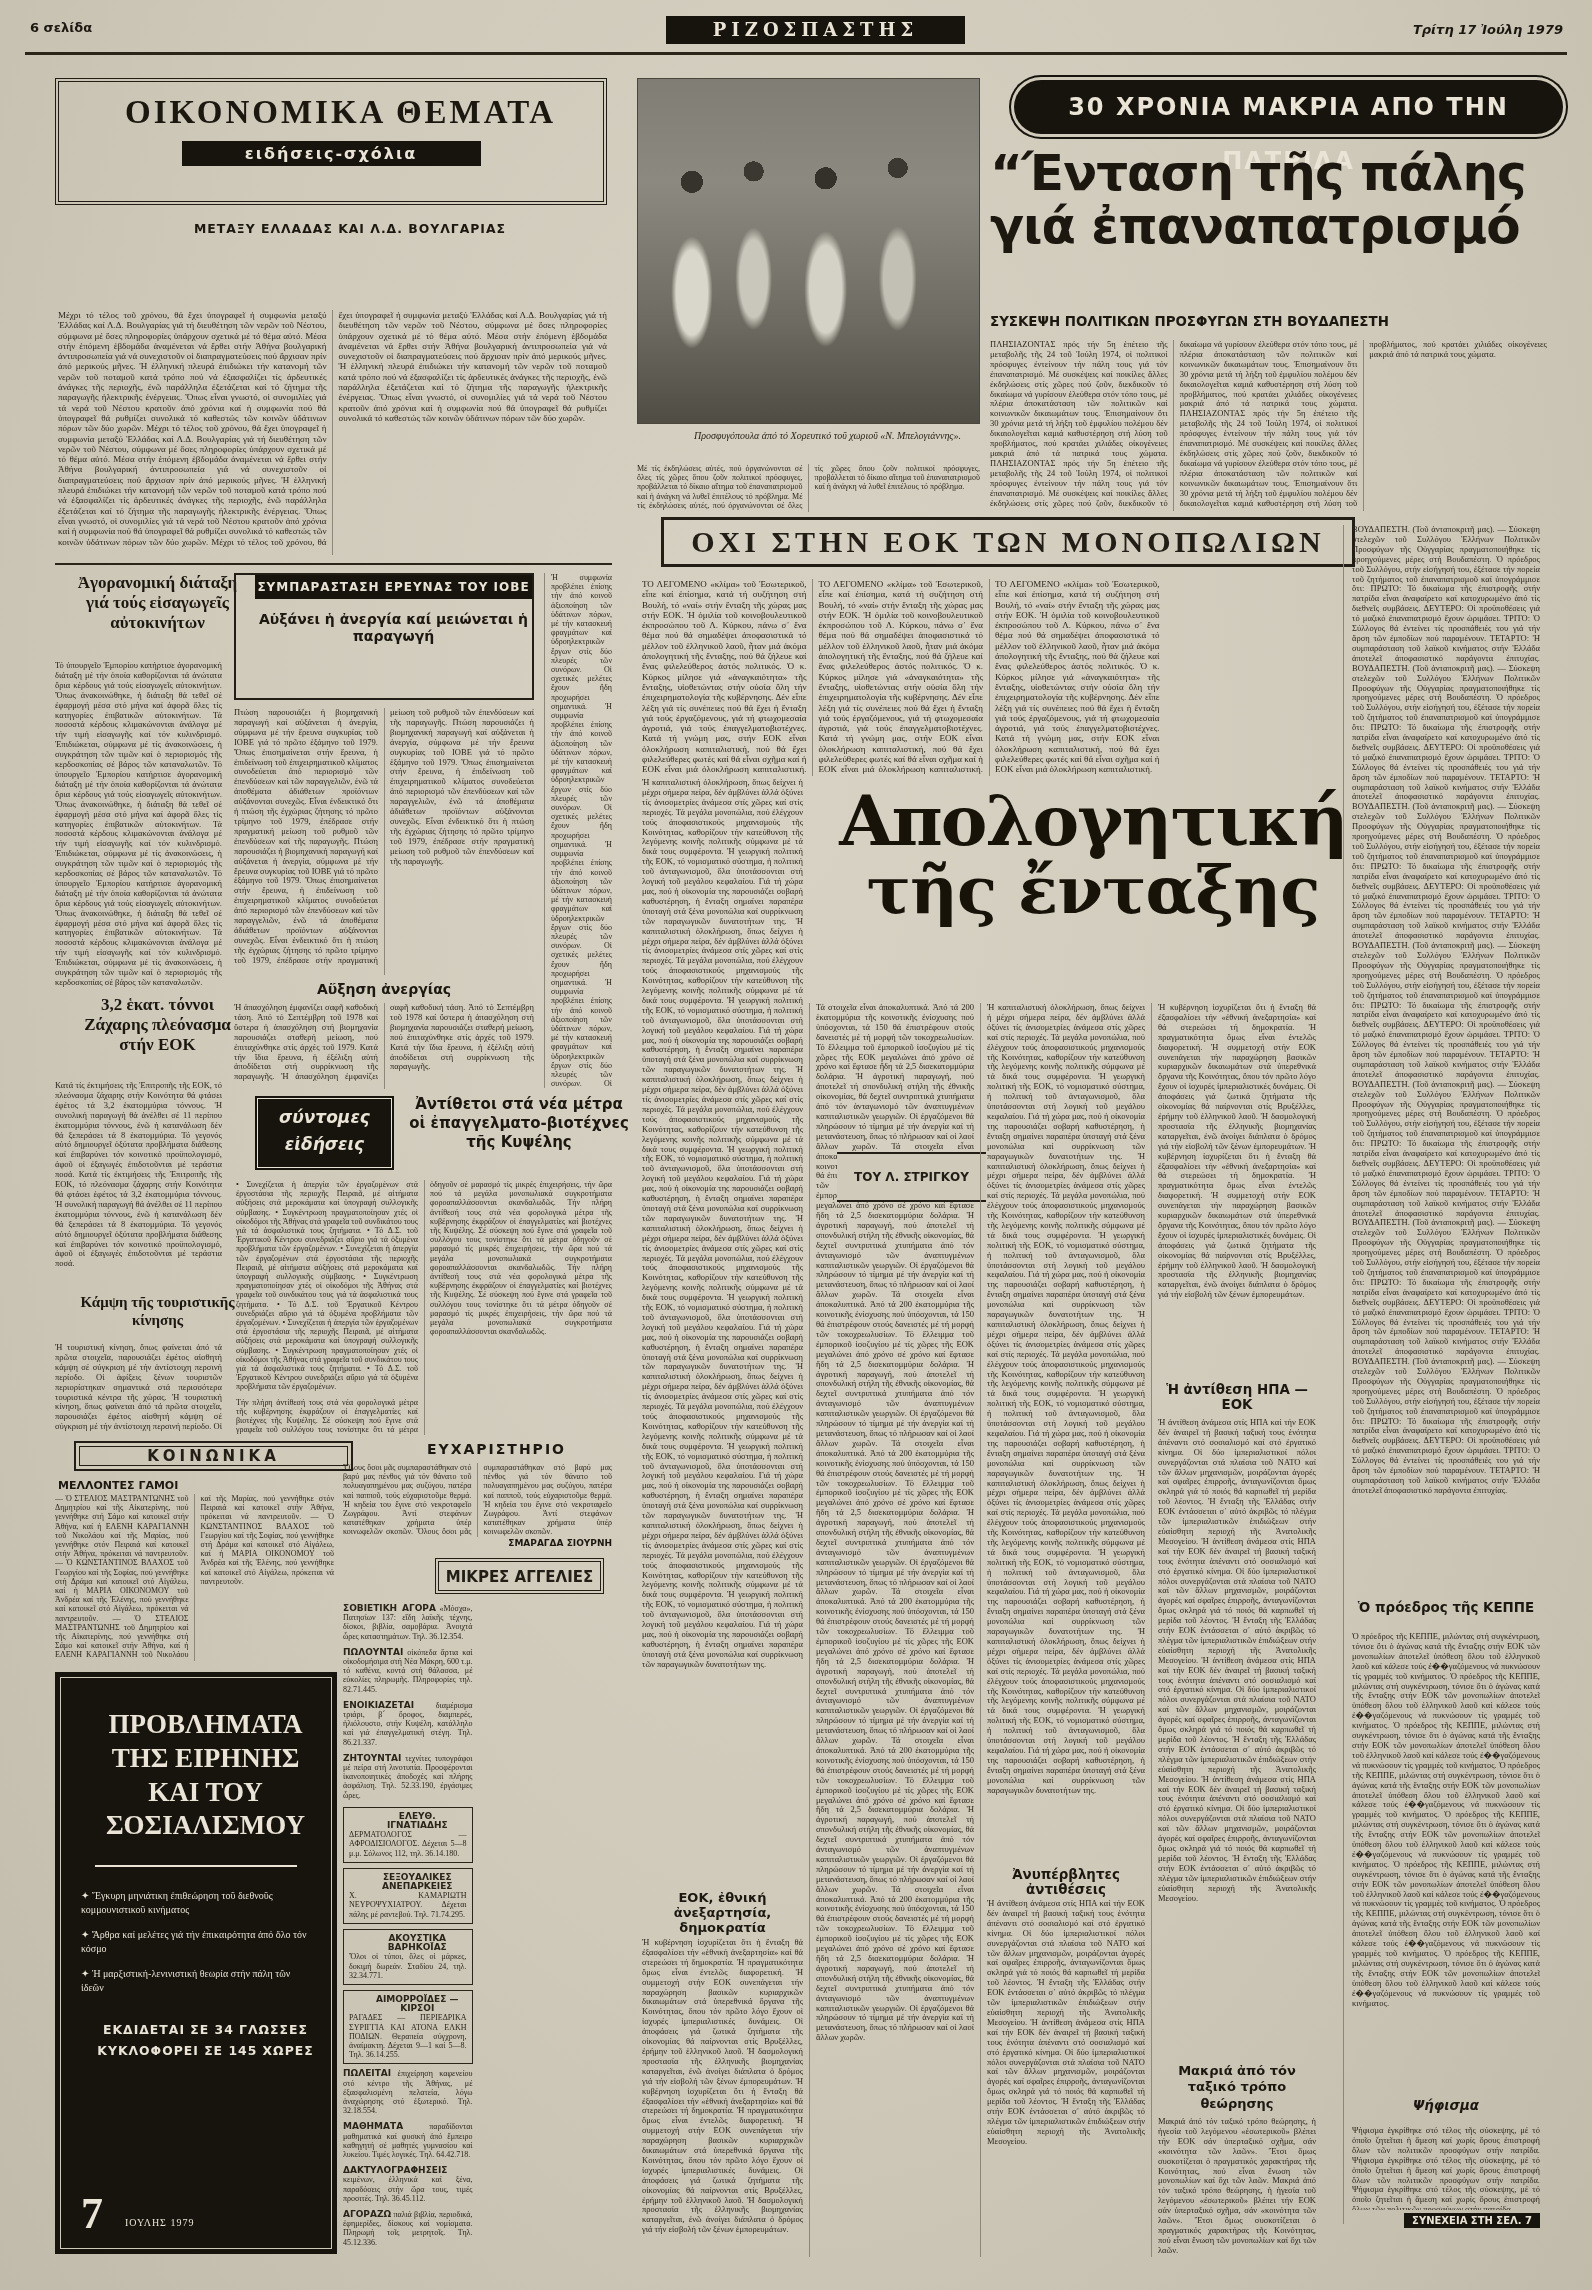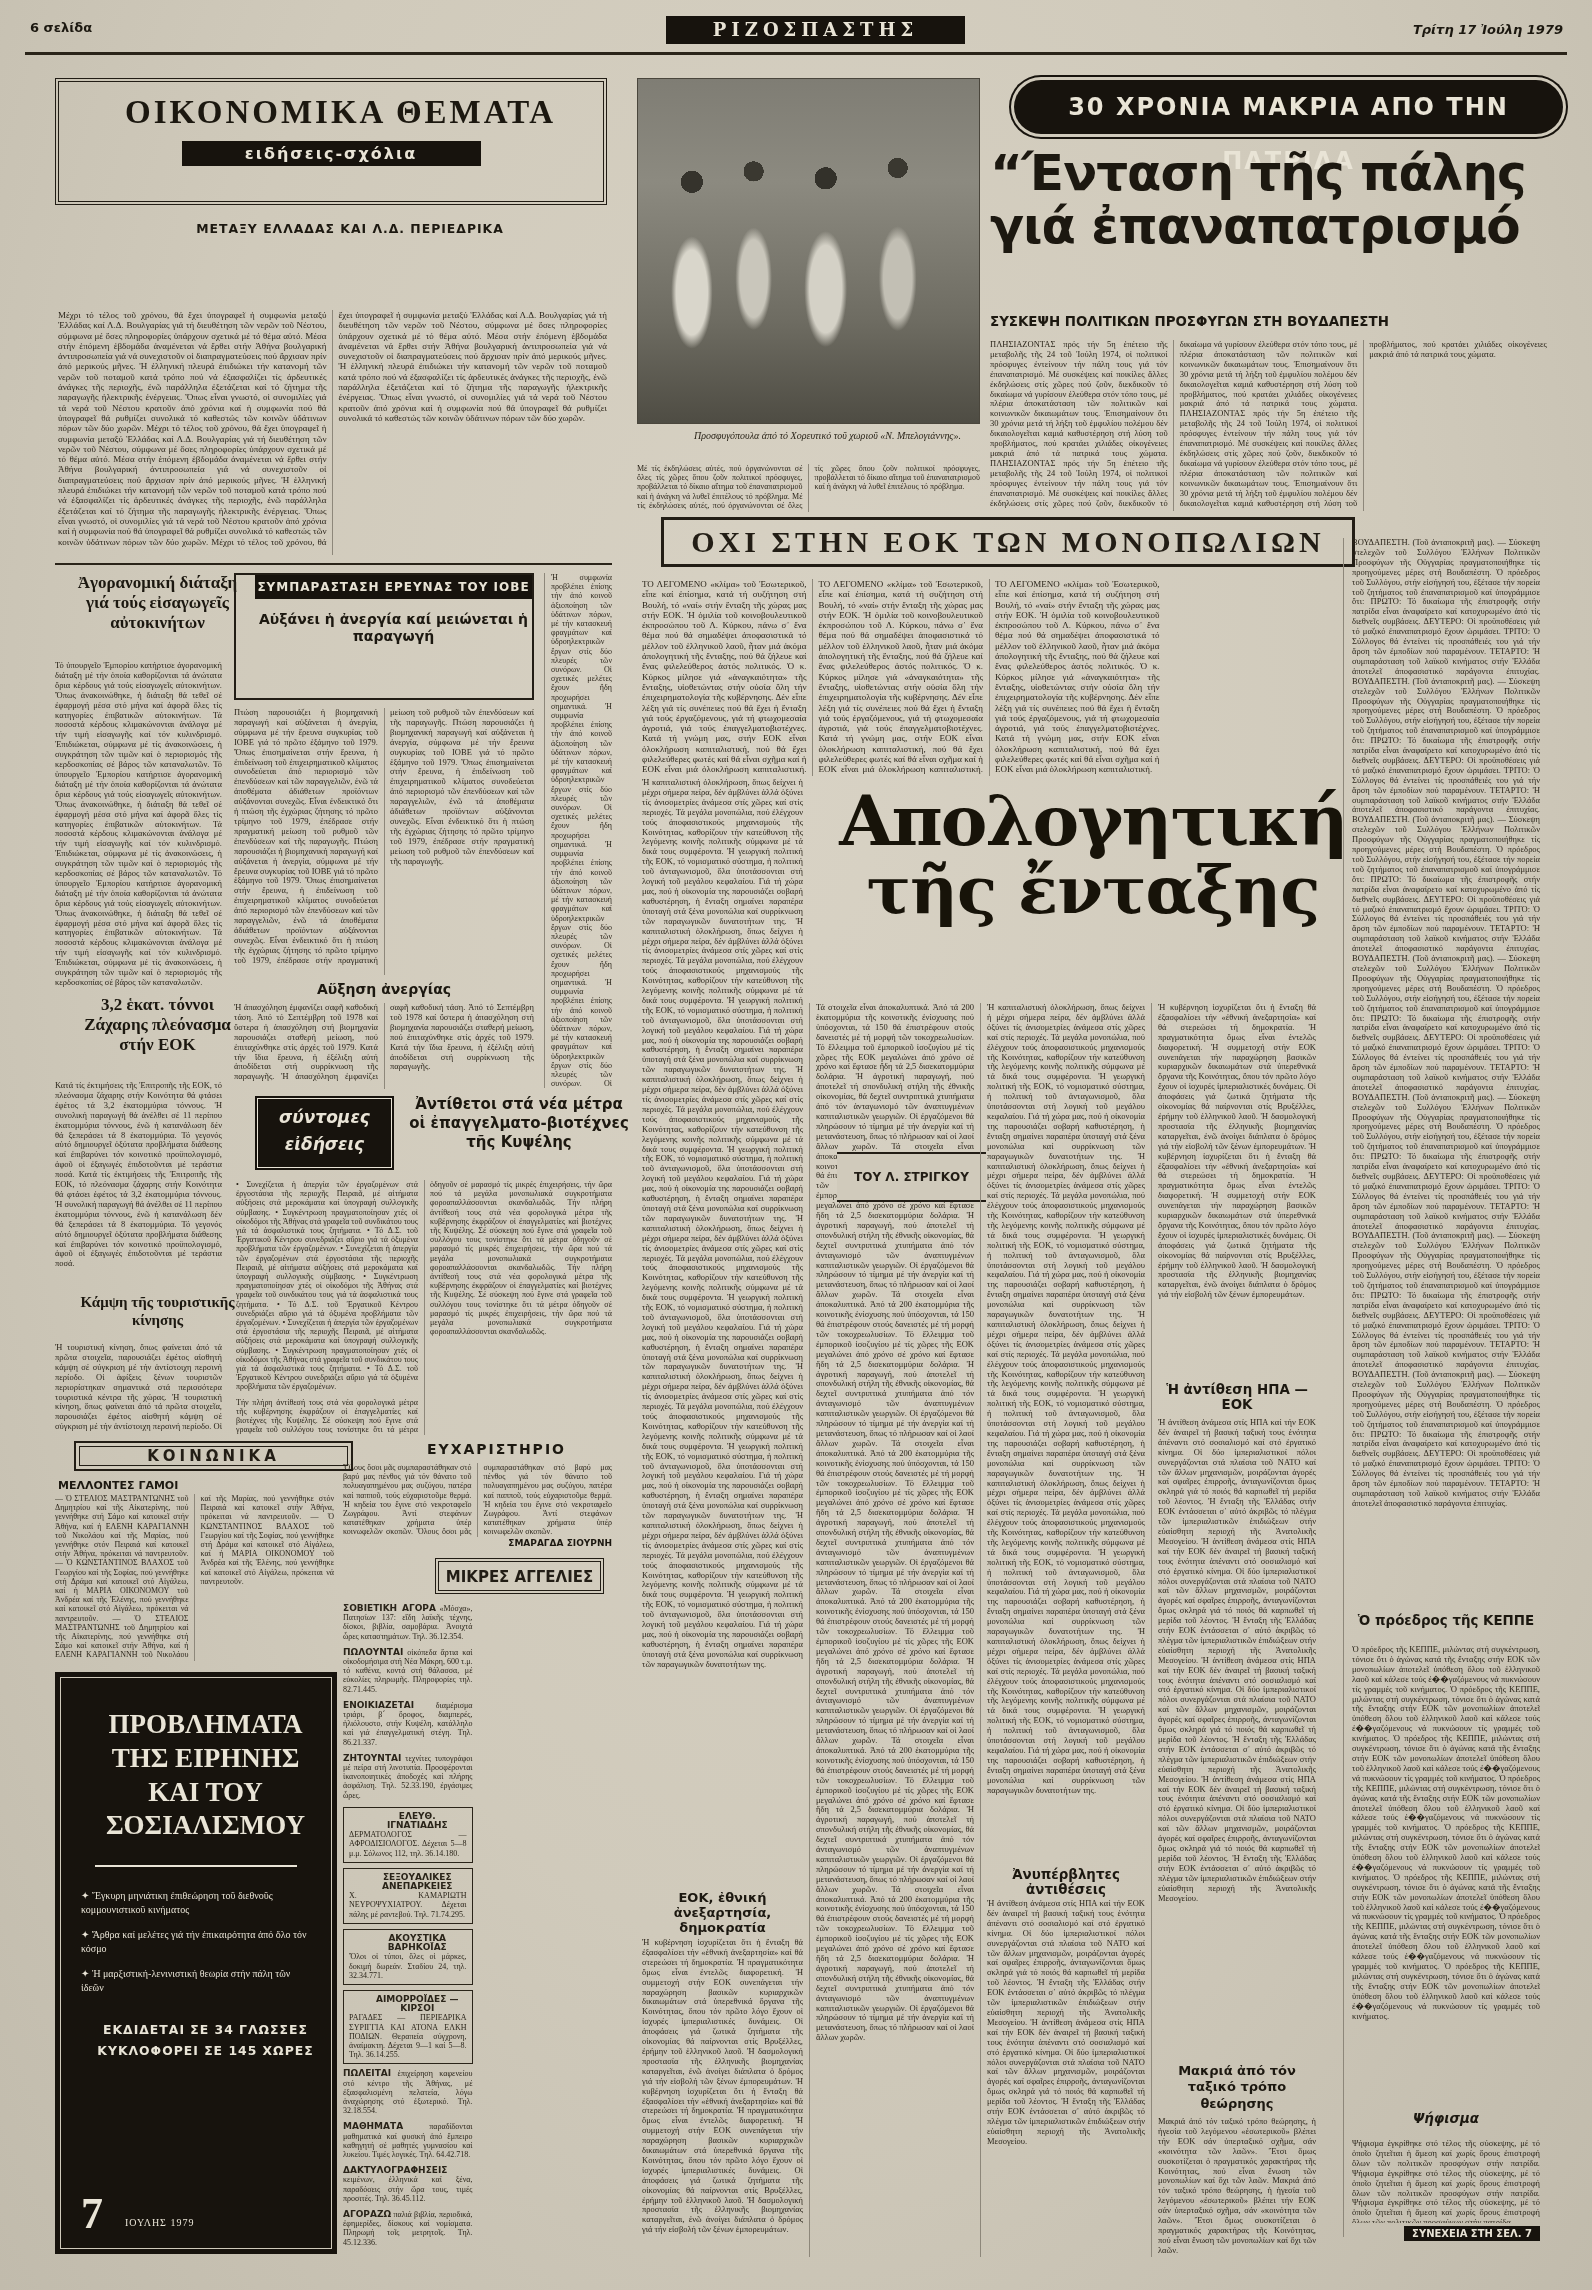--- a/index.html
+++ b/index.html
@@ -43,21 +43,21 @@
   <div class="abs sans-head" style="left:30px;top:20px;font-size:13px;">6 σελίδα</div>
   <div class="abs black-box center" style="left:647px;top:16px;width:299px;height:28px;line-height:28px;font-family:'DejaVu Serif',serif;font-weight:bold;font-size:18px;letter-spacing:5px;">ΡΙΖΟΣΠΑΣΤΗΣ</div>
   <div class="abs sans-head" style="left:1284px;top:22px;width:279px;text-align:right;font-size:13px;font-style:italic;">Τρίτη 17 Ἰούλη 1979</div>
   <div class="abs rule" style="left:25px;top:52px;width:1542px;height:3px;"></div>
 
   <div class="abs" style="left:55px;top:78px;width:552px;height:127px;border:4px double #221d15;padding-top:12px;">
     <div class="serif-head center" style="font-size:33px;letter-spacing:3px;">ΟΙΚΟΝΟΜΙΚΑ ΘΕΜΑΤΑ</div>
     <div class="black-box center" style="width:299px;height:25px;line-height:25px;margin:10px auto 0;font-size:16px;font-family:'DejaVu Sans',sans-serif;font-weight:bold;letter-spacing:2px;">ειδήσεις-σχόλια</div>
   </div>
 
-  <div class="abs sans-head center" style="left:55px;top:221px;width:552px;font-size:12.4px;letter-spacing:1px;">ΜΕΤΑΞΥ ΕΛΛΑΔΑΣ ΚΑΙ Λ.Δ. ΠΕΡΙΕΔΡΙΚΑ</div>
+  <div class="abs sans-head center" style="left:55px;top:221px;width:552px;font-size:12.4px;letter-spacing:1px;">ΜΕΤΑΞΥ ΕΛΛΑΔΑΣ ΚΑΙ Λ.Δ. ΒΟΥΛΓΑΡΙΑΣ</div>
   <div class="abs body-text-9 cols2" style="left:58px;top:310px;width:549px;height:245px;">Μέχρι τό τέλος τοῦ χρόνου, θά ἔχει ὑπογραφεῖ ἡ συμφωνία μεταξύ Ἑλλάδας καί Λ.Δ. Βουλγαρίας γιά τή διευθέτηση τῶν νερῶν τοῦ Νέστου, σύμφωνα μέ ὅσες πληροφορίες ὑπάρχουν σχετικά μέ τό θέμα αὐτό. Μέσα στήν ἑπόμενη ἑβδομάδα ἀναμένεται νά ἔρθει στήν Ἀθήνα βουλγαρική ἀντιπροσωπεία γιά νά συνεχιστοῦν οἱ διαπραγματεύσεις πού ἄρχισαν πρίν ἀπό μερικούς μῆνες. Ἡ ἑλληνική πλευρά ἐπιδιώκει τήν κατανομή τῶν νερῶν τοῦ ποταμοῦ κατά τρόπο πού νά ἐξασφαλίζει τίς ἀρδευτικές ἀνάγκες τῆς περιοχῆς, ἐνῶ παράλληλα ἐξετάζεται καί τό ζήτημα τῆς παραγωγῆς ἠλεκτρικῆς ἐνέργειας. Ὅπως εἶναι γνωστό, οἱ συνομιλίες γιά τά νερά τοῦ Νέστου κρατοῦν ἀπό χρόνια καί ἡ συμφωνία πού θά ὑπογραφεῖ θά ρυθμίζει συνολικά τό καθεστώς τῶν κοινῶν ὑδάτινων πόρων τῶν δύο χωρῶν. Μέχρι τό τέλος τοῦ χρόνου, θά ἔχει ὑπογραφεῖ ἡ συμφωνία μεταξύ Ἑλλάδας καί Λ.Δ. Βουλγαρίας γιά τή διευθέτηση τῶν νερῶν τοῦ Νέστου, σύμφωνα μέ ὅσες πληροφορίες ὑπάρχουν σχετικά μέ τό θέμα αὐτό. Μέσα στήν ἑπόμενη ἑβδομάδα ἀναμένεται νά ἔρθει στήν Ἀθήνα βουλγαρική ἀντιπροσωπεία γιά νά συνεχιστοῦν οἱ διαπραγματεύσεις πού ἄρχισαν πρίν ἀπό μερικούς μῆνες. Ἡ ἑλληνική πλευρά ἐπιδιώκει τήν κατανομή τῶν νερῶν τοῦ ποταμοῦ κατά τρόπο πού νά ἐξασφαλίζει τίς ἀρδευτικές ἀνάγκες τῆς περιοχῆς, ἐνῶ παράλληλα ἐξετάζεται καί τό ζήτημα τῆς παραγωγῆς ἠλεκτρικῆς ἐνέργειας. Ὅπως εἶναι γνωστό, οἱ συνομιλίες γιά τά νερά τοῦ Νέστου κρατοῦν ἀπό χρόνια καί ἡ συμφωνία πού θά ὑπογραφεῖ θά ρυθμίζει συνολικά τό καθεστώς τῶν κοινῶν ὑδάτινων πόρων τῶν δύο χωρῶν. Μέχρι τό τέλος τοῦ χρόνου, θά ἔχει ὑπογραφεῖ ἡ συμφωνία μεταξύ Ἑλλάδας καί Λ.Δ. Βουλγαρίας γιά τή διευθέτηση τῶν νερῶν τοῦ Νέστου, σύμφωνα μέ ὅσες πληροφορίες ὑπάρχουν σχετικά μέ τό θέμα αὐτό. Μέσα στήν ἑπόμενη ἑβδομάδα ἀναμένεται νά ἔρθει στήν Ἀθήνα βουλγαρική ἀντιπροσωπεία γιά νά συνεχιστοῦν οἱ διαπραγματεύσεις πού ἄρχισαν πρίν ἀπό μερικούς μῆνες. Ἡ ἑλληνική πλευρά ἐπιδιώκει τήν κατανομή τῶν νερῶν τοῦ ποταμοῦ κατά τρόπο πού νά ἐξασφαλίζει τίς ἀρδευτικές ἀνάγκες τῆς περιοχῆς, ἐνῶ παράλληλα ἐξετάζεται καί τό ζήτημα τῆς παραγωγῆς ἠλεκτρικῆς ἐνέργειας. Ὅπως εἶναι γνωστό, οἱ συνομιλίες γιά τά νερά τοῦ Νέστου κρατοῦν ἀπό χρόνια καί ἡ συμφωνία πού θά ὑπογραφεῖ θά ρυθμίζει συνολικά τό καθεστώς τῶν κοινῶν ὑδάτινων πόρων τῶν δύο χωρῶν.</div>
   <div class="abs rule" style="left:55px;top:563px;width:557px;height:2px;"></div>
 
   <div class="abs serif-head center" style="left:55px;top:573px;width:167px;font-size:17px;line-height:1.18;">Ἀγορανομική διάταξη γιά τούς εἰσαγωγεῖς αὐτοκινήτων</div>
   <div class="abs body-text" style="left:55px;top:661px;width:167px;height:326px;">Τό ὑπουργεῖο Ἐμπορίου κατήρτισε ἀγορανομική διάταξη μέ τήν ὁποία καθορίζονται τά ἀνώτατα ὅρια κέρδους γιά τούς εἰσαγωγεῖς αὐτοκινήτων. Ὅπως ἀνακοινώθηκε, ἡ διάταξη θά τεθεῖ σέ ἐφαρμογή μέσα στό μήνα καί ἀφορᾶ ὅλες τίς κατηγορίες ἐπιβατικῶν αὐτοκινήτων. Τά ποσοστά κέρδους κλιμακώνονται ἀνάλογα μέ τήν τιμή εἰσαγωγῆς καί τόν κυλινδρισμό. Ἐπιδιώκεται, σύμφωνα μέ τίς ἀνακοινώσεις, ἡ συγκράτηση τῶν τιμῶν καί ὁ περιορισμός τῆς κερδοσκοπίας σέ βάρος τῶν καταναλωτῶν. Τό ὑπουργεῖο Ἐμπορίου κατήρτισε ἀγορανομική διάταξη μέ τήν ὁποία καθορίζονται τά ἀνώτατα ὅρια κέρδους γιά τούς εἰσαγωγεῖς αὐτοκινήτων. Ὅπως ἀνακοινώθηκε, ἡ διάταξη θά τεθεῖ σέ ἐφαρμογή μέσα στό μήνα καί ἀφορᾶ ὅλες τίς κατηγορίες ἐπιβατικῶν αὐτοκινήτων. Τά ποσοστά κέρδους κλιμακώνονται ἀνάλογα μέ τήν τιμή εἰσαγωγῆς καί τόν κυλινδρισμό. Ἐπιδιώκεται, σύμφωνα μέ τίς ἀνακοινώσεις, ἡ συγκράτηση τῶν τιμῶν καί ὁ περιορισμός τῆς κερδοσκοπίας σέ βάρος τῶν καταναλωτῶν. Τό ὑπουργεῖο Ἐμπορίου κατήρτισε ἀγορανομική διάταξη μέ τήν ὁποία καθορίζονται τά ἀνώτατα ὅρια κέρδους γιά τούς εἰσαγωγεῖς αὐτοκινήτων. Ὅπως ἀνακοινώθηκε, ἡ διάταξη θά τεθεῖ σέ ἐφαρμογή μέσα στό μήνα καί ἀφορᾶ ὅλες τίς κατηγορίες ἐπιβατικῶν αὐτοκινήτων. Τά ποσοστά κέρδους κλιμακώνονται ἀνάλογα μέ τήν τιμή εἰσαγωγῆς καί τόν κυλινδρισμό. Ἐπιδιώκεται, σύμφωνα μέ τίς ἀνακοινώσεις, ἡ συγκράτηση τῶν τιμῶν καί ὁ περιορισμός τῆς κερδοσκοπίας σέ βάρος τῶν καταναλωτῶν.</div>
 
   <div class="abs serif-head center" style="left:55px;top:995px;width:167px;font-size:17px;line-height:1.18;">3,2 ἑκατ. τόννοι Ζάχαρης πλεόνασμα στήν ΕΟΚ</div>
   <div class="abs body-text" style="left:55px;top:1081px;width:167px;height:205px;">Κατά τίς ἐκτιμήσεις τῆς Ἐπιτροπῆς τῆς ΕΟΚ, τό πλεόνασμα ζάχαρης στήν Κοινότητα θά φτάσει ἐφέτος τά 3,2 ἑκατομμύρια τόννους. Ἡ συνολική παραγωγή θά ἀνέλθει σέ 11 περίπου ἑκατομμύρια τόννους, ἐνῶ ἡ κατανάλωση δέν θά ξεπεράσει τά 8 ἑκατομμύρια. Τό γεγονός αὐτό δημιουργεῖ ὀξύτατα προβλήματα διάθεσης καί ἐπιβαρύνει τόν κοινοτικό προϋπολογισμό, ἀφοῦ οἱ ἐξαγωγές ἐπιδοτοῦνται μέ τεράστια ποσά. Κατά τίς ἐκτιμήσεις τῆς Ἐπιτροπῆς τῆς ΕΟΚ, τό πλεόνασμα ζάχαρης στήν Κοινότητα θά φτάσει ἐφέτος τά 3,2 ἑκατομμύρια τόννους. Ἡ συνολική παραγωγή θά ἀνέλθει σέ 11 περίπου ἑκατομμύρια τόννους, ἐνῶ ἡ κατανάλωση δέν θά ξεπεράσει τά 8 ἑκατομμύρια. Τό γεγονός αὐτό δημιουργεῖ ὀξύτατα προβλήματα διάθεσης καί ἐπιβαρύνει τόν κοινοτικό προϋπολογισμό, ἀφοῦ οἱ ἐξαγωγές ἐπιδοτοῦνται μέ τεράστια ποσά.</div>
 
   <div class="abs serif-head center" style="left:55px;top:1294px;width:167px;font-size:15px;line-height:1.18;">Κάμψη τῆς τουριστικῆς κίνησης</div>
@@ -169,21 +169,21 @@
   </div>
 
   <div class="abs" style="left:1151px;top:1003px;width:165px;height:1254px;border-left:1px solid #8d877a;padding-left:6px;">
     <div class="body-text" style="height:370px;">Ἡ κυβέρνηση ἰσχυρίζεται ὅτι ἡ ἔνταξη θά ἐξασφαλίσει τήν «ἐθνική ἀνεξαρτησία» καί θά στερεώσει τή δημοκρατία. Ἡ πραγματικότητα ὅμως εἶναι ἐντελῶς διαφορετική. Ἡ συμμετοχή στήν ΕΟΚ συνεπάγεται τήν παραχώρηση βασικῶν κυριαρχικῶν δικαιωμάτων στά ὑπερεθνικά ὄργανα τῆς Κοινότητας, ὅπου τόν πρῶτο λόγο ἔχουν οἱ ἰσχυρές ἰμπεριαλιστικές δυνάμεις. Οἱ ἀποφάσεις γιά ζωτικά ζητήματα τῆς οἰκονομίας θά παίρνονται στίς Βρυξέλλες, ἐρήμην τοῦ ἑλληνικοῦ λαοῦ. Ἡ δασμολογική προστασία τῆς ἑλληνικῆς βιομηχανίας καταργεῖται, ἐνῶ ἀνοίγει διάπλατα ὁ δρόμος γιά τήν εἰσβολή τῶν ξένων ἐμπορευμάτων. Ἡ κυβέρνηση ἰσχυρίζεται ὅτι ἡ ἔνταξη θά ἐξασφαλίσει τήν «ἐθνική ἀνεξαρτησία» καί θά στερεώσει τή δημοκρατία. Ἡ πραγματικότητα ὅμως εἶναι ἐντελῶς διαφορετική. Ἡ συμμετοχή στήν ΕΟΚ συνεπάγεται τήν παραχώρηση βασικῶν κυριαρχικῶν δικαιωμάτων στά ὑπερεθνικά ὄργανα τῆς Κοινότητας, ὅπου τόν πρῶτο λόγο ἔχουν οἱ ἰσχυρές ἰμπεριαλιστικές δυνάμεις. Οἱ ἀποφάσεις γιά ζωτικά ζητήματα τῆς οἰκονομίας θά παίρνονται στίς Βρυξέλλες, ἐρήμην τοῦ ἑλληνικοῦ λαοῦ. Ἡ δασμολογική προστασία τῆς ἑλληνικῆς βιομηχανίας καταργεῖται, ἐνῶ ἀνοίγει διάπλατα ὁ δρόμος γιά τήν εἰσβολή τῶν ξένων ἐμπορευμάτων.</div>
     <div class="subhead" style="height:36px;font-size:13.4px;padding-top:9px;">Ἡ ἀντίθεση ΗΠΑ — ΕΟΚ</div>
     <div class="body-text" style="height:637px;">Ἡ ἀντίθεση ἀνάμεσα στίς ΗΠΑ καί τήν ΕΟΚ δέν ἀναιρεῖ τή βασική ταξική τους ἑνότητα ἀπέναντι στό σοσιαλισμό καί στό ἐργατικό κίνημα. Οἱ δύο ἰμπεριαλιστικοί πόλοι συνεργάζονται στά πλαίσια τοῦ ΝΑΤΟ καί τῶν ἄλλων μηχανισμῶν, μοιράζονται ἀγορές καί σφαῖρες ἐπιρροῆς, ἀνταγωνίζονται ὅμως σκληρά γιά τό ποιός θά καρπωθεῖ τή μερίδα τοῦ λέοντος. Ἡ ἔνταξη τῆς Ἑλλάδας στήν ΕΟΚ ἐντάσσεται σ᾽ αὐτό ἀκριβῶς τό πλέγμα τῶν ἰμπεριαλιστικῶν ἐπιδιώξεων στήν εὐαίσθητη περιοχή τῆς Ἀνατολικῆς Μεσογείου. Ἡ ἀντίθεση ἀνάμεσα στίς ΗΠΑ καί τήν ΕΟΚ δέν ἀναιρεῖ τή βασική ταξική τους ἑνότητα ἀπέναντι στό σοσιαλισμό καί στό ἐργατικό κίνημα. Οἱ δύο ἰμπεριαλιστικοί πόλοι συνεργάζονται στά πλαίσια τοῦ ΝΑΤΟ καί τῶν ἄλλων μηχανισμῶν, μοιράζονται ἀγορές καί σφαῖρες ἐπιρροῆς, ἀνταγωνίζονται ὅμως σκληρά γιά τό ποιός θά καρπωθεῖ τή μερίδα τοῦ λέοντος. Ἡ ἔνταξη τῆς Ἑλλάδας στήν ΕΟΚ ἐντάσσεται σ᾽ αὐτό ἀκριβῶς τό πλέγμα τῶν ἰμπεριαλιστικῶν ἐπιδιώξεων στήν εὐαίσθητη περιοχή τῆς Ἀνατολικῆς Μεσογείου. Ἡ ἀντίθεση ἀνάμεσα στίς ΗΠΑ καί τήν ΕΟΚ δέν ἀναιρεῖ τή βασική ταξική τους ἑνότητα ἀπέναντι στό σοσιαλισμό καί στό ἐργατικό κίνημα. Οἱ δύο ἰμπεριαλιστικοί πόλοι συνεργάζονται στά πλαίσια τοῦ ΝΑΤΟ καί τῶν ἄλλων μηχανισμῶν, μοιράζονται ἀγορές καί σφαῖρες ἐπιρροῆς, ἀνταγωνίζονται ὅμως σκληρά γιά τό ποιός θά καρπωθεῖ τή μερίδα τοῦ λέοντος. Ἡ ἔνταξη τῆς Ἑλλάδας στήν ΕΟΚ ἐντάσσεται σ᾽ αὐτό ἀκριβῶς τό πλέγμα τῶν ἰμπεριαλιστικῶν ἐπιδιώξεων στήν εὐαίσθητη περιοχή τῆς Ἀνατολικῆς Μεσογείου. Ἡ ἀντίθεση ἀνάμεσα στίς ΗΠΑ καί τήν ΕΟΚ δέν ἀναιρεῖ τή βασική ταξική τους ἑνότητα ἀπέναντι στό σοσιαλισμό καί στό ἐργατικό κίνημα. Οἱ δύο ἰμπεριαλιστικοί πόλοι συνεργάζονται στά πλαίσια τοῦ ΝΑΤΟ καί τῶν ἄλλων μηχανισμῶν, μοιράζονται ἀγορές καί σφαῖρες ἐπιρροῆς, ἀνταγωνίζονται ὅμως σκληρά γιά τό ποιός θά καρπωθεῖ τή μερίδα τοῦ λέοντος. Ἡ ἔνταξη τῆς Ἑλλάδας στήν ΕΟΚ ἐντάσσεται σ᾽ αὐτό ἀκριβῶς τό πλέγμα τῶν ἰμπεριαλιστικῶν ἐπιδιώξεων στήν εὐαίσθητη περιοχή τῆς Ἀνατολικῆς Μεσογείου.</div>
     <div class="subhead" style="height:54px;font-size:13px;line-height:1.25;padding-top:8px;">Μακριά ἀπό τόν ταξικό τρόπο θεώρησης</div>
     <div class="body-text" style="height:157px;">Μακριά ἀπό τόν ταξικό τρόπο θεώρησης, ἡ ἡγεσία τοῦ λεγόμενου «ἐσωτερικοῦ» βλέπει τήν ΕΟΚ σάν ὑπερταξικό σχῆμα, σάν «κοινότητα τῶν λαῶν». Ἔτσι ὅμως συσκοτίζεται ὁ πραγματικός χαρακτήρας τῆς Κοινότητας, πού εἶναι ἕνωση τῶν μονοπωλίων καί ὄχι τῶν λαῶν. Μακριά ἀπό τόν ταξικό τρόπο θεώρησης, ἡ ἡγεσία τοῦ λεγόμενου «ἐσωτερικοῦ» βλέπει τήν ΕΟΚ σάν ὑπερταξικό σχῆμα, σάν «κοινότητα τῶν λαῶν». Ἔτσι ὅμως συσκοτίζεται ὁ πραγματικός χαρακτήρας τῆς Κοινότητας, πού εἶναι ἕνωση τῶν μονοπωλίων καί ὄχι τῶν λαῶν.</div>
   </div>
 
-  <div class="abs" style="left:1343px;top:538px;width:197px;height:1699px;border-left:1px solid #8d877a;padding-left:8px;">
+  <div class="abs" style="left:1343px;top:525px;width:197px;height:1699px;border-left:1px solid #8d877a;padding-left:8px;">
     <div class="body-text" style="height:1067px;">ΒΟΥΔΑΠΕΣΤΗ. (Τοῦ ἀνταποκριτῆ μας). — Σύσκεψη στελεχῶν τοῦ Συλλόγου Ἑλλήνων Πολιτικῶν Προσφύγων τῆς Οὑγγαρίας πραγματοποιήθηκε τίς προηγούμενες μέρες στή Βουδαπέστη. Ὁ πρόεδρος τοῦ Συλλόγου, στήν εἰσήγησή του, ἐξέτασε τήν πορεία τοῦ ζητήματος τοῦ ἐπαναπατρισμοῦ καί ὑπογράμμισε ὅτι: ΠΡΩΤΟ: Τό δικαίωμα τῆς ἐπιστροφῆς στήν πατρίδα εἶναι ἀναφαίρετο καί κατοχυρωμένο ἀπό τίς διεθνεῖς συμβάσεις. ΔΕΥΤΕΡΟ: Οἱ προϋποθέσεις γιά τό μαζικό ἐπαναπατρισμό ἔχουν ὡριμάσει. ΤΡΙΤΟ: Ὁ Σύλλογος θά ἐντείνει τίς προσπάθειές του γιά τήν ἄρση τῶν ἐμποδίων πού παραμένουν. ΤΕΤΑΡΤΟ: Ἡ συμπαράσταση τοῦ λαϊκοῦ κινήματος στήν Ἑλλάδα ἀποτελεῖ ἀποφασιστικό παράγοντα ἐπιτυχίας. ΒΟΥΔΑΠΕΣΤΗ. (Τοῦ ἀνταποκριτῆ μας). — Σύσκεψη στελεχῶν τοῦ Συλλόγου Ἑλλήνων Πολιτικῶν Προσφύγων τῆς Οὑγγαρίας πραγματοποιήθηκε τίς προηγούμενες μέρες στή Βουδαπέστη. Ὁ πρόεδρος τοῦ Συλλόγου, στήν εἰσήγησή του, ἐξέτασε τήν πορεία τοῦ ζητήματος τοῦ ἐπαναπατρισμοῦ καί ὑπογράμμισε ὅτι: ΠΡΩΤΟ: Τό δικαίωμα τῆς ἐπιστροφῆς στήν πατρίδα εἶναι ἀναφαίρετο καί κατοχυρωμένο ἀπό τίς διεθνεῖς συμβάσεις. ΔΕΥΤΕΡΟ: Οἱ προϋποθέσεις γιά τό μαζικό ἐπαναπατρισμό ἔχουν ὡριμάσει. ΤΡΙΤΟ: Ὁ Σύλλογος θά ἐντείνει τίς προσπάθειές του γιά τήν ἄρση τῶν ἐμποδίων πού παραμένουν. ΤΕΤΑΡΤΟ: Ἡ συμπαράσταση τοῦ λαϊκοῦ κινήματος στήν Ἑλλάδα ἀποτελεῖ ἀποφασιστικό παράγοντα ἐπιτυχίας. ΒΟΥΔΑΠΕΣΤΗ. (Τοῦ ἀνταποκριτῆ μας). — Σύσκεψη στελεχῶν τοῦ Συλλόγου Ἑλλήνων Πολιτικῶν Προσφύγων τῆς Οὑγγαρίας πραγματοποιήθηκε τίς προηγούμενες μέρες στή Βουδαπέστη. Ὁ πρόεδρος τοῦ Συλλόγου, στήν εἰσήγησή του, ἐξέτασε τήν πορεία τοῦ ζητήματος τοῦ ἐπαναπατρισμοῦ καί ὑπογράμμισε ὅτι: ΠΡΩΤΟ: Τό δικαίωμα τῆς ἐπιστροφῆς στήν πατρίδα εἶναι ἀναφαίρετο καί κατοχυρωμένο ἀπό τίς διεθνεῖς συμβάσεις. ΔΕΥΤΕΡΟ: Οἱ προϋποθέσεις γιά τό μαζικό ἐπαναπατρισμό ἔχουν ὡριμάσει. ΤΡΙΤΟ: Ὁ Σύλλογος θά ἐντείνει τίς προσπάθειές του γιά τήν ἄρση τῶν ἐμποδίων πού παραμένουν. ΤΕΤΑΡΤΟ: Ἡ συμπαράσταση τοῦ λαϊκοῦ κινήματος στήν Ἑλλάδα ἀποτελεῖ ἀποφασιστικό παράγοντα ἐπιτυχίας. ΒΟΥΔΑΠΕΣΤΗ. (Τοῦ ἀνταποκριτῆ μας). — Σύσκεψη στελεχῶν τοῦ Συλλόγου Ἑλλήνων Πολιτικῶν Προσφύγων τῆς Οὑγγαρίας πραγματοποιήθηκε τίς προηγούμενες μέρες στή Βουδαπέστη. Ὁ πρόεδρος τοῦ Συλλόγου, στήν εἰσήγησή του, ἐξέτασε τήν πορεία τοῦ ζητήματος τοῦ ἐπαναπατρισμοῦ καί ὑπογράμμισε ὅτι: ΠΡΩΤΟ: Τό δικαίωμα τῆς ἐπιστροφῆς στήν πατρίδα εἶναι ἀναφαίρετο καί κατοχυρωμένο ἀπό τίς διεθνεῖς συμβάσεις. ΔΕΥΤΕΡΟ: Οἱ προϋποθέσεις γιά τό μαζικό ἐπαναπατρισμό ἔχουν ὡριμάσει. ΤΡΙΤΟ: Ὁ Σύλλογος θά ἐντείνει τίς προσπάθειές του γιά τήν ἄρση τῶν ἐμποδίων πού παραμένουν. ΤΕΤΑΡΤΟ: Ἡ συμπαράσταση τοῦ λαϊκοῦ κινήματος στήν Ἑλλάδα ἀποτελεῖ ἀποφασιστικό παράγοντα ἐπιτυχίας. ΒΟΥΔΑΠΕΣΤΗ. (Τοῦ ἀνταποκριτῆ μας). — Σύσκεψη στελεχῶν τοῦ Συλλόγου Ἑλλήνων Πολιτικῶν Προσφύγων τῆς Οὑγγαρίας πραγματοποιήθηκε τίς προηγούμενες μέρες στή Βουδαπέστη. Ὁ πρόεδρος τοῦ Συλλόγου, στήν εἰσήγησή του, ἐξέτασε τήν πορεία τοῦ ζητήματος τοῦ ἐπαναπατρισμοῦ καί ὑπογράμμισε ὅτι: ΠΡΩΤΟ: Τό δικαίωμα τῆς ἐπιστροφῆς στήν πατρίδα εἶναι ἀναφαίρετο καί κατοχυρωμένο ἀπό τίς διεθνεῖς συμβάσεις. ΔΕΥΤΕΡΟ: Οἱ προϋποθέσεις γιά τό μαζικό ἐπαναπατρισμό ἔχουν ὡριμάσει. ΤΡΙΤΟ: Ὁ Σύλλογος θά ἐντείνει τίς προσπάθειές του γιά τήν ἄρση τῶν ἐμποδίων πού παραμένουν. ΤΕΤΑΡΤΟ: Ἡ συμπαράσταση τοῦ λαϊκοῦ κινήματος στήν Ἑλλάδα ἀποτελεῖ ἀποφασιστικό παράγοντα ἐπιτυχίας. ΒΟΥΔΑΠΕΣΤΗ. (Τοῦ ἀνταποκριτῆ μας). — Σύσκεψη στελεχῶν τοῦ Συλλόγου Ἑλλήνων Πολιτικῶν Προσφύγων τῆς Οὑγγαρίας πραγματοποιήθηκε τίς προηγούμενες μέρες στή Βουδαπέστη. Ὁ πρόεδρος τοῦ Συλλόγου, στήν εἰσήγησή του, ἐξέτασε τήν πορεία τοῦ ζητήματος τοῦ ἐπαναπατρισμοῦ καί ὑπογράμμισε ὅτι: ΠΡΩΤΟ: Τό δικαίωμα τῆς ἐπιστροφῆς στήν πατρίδα εἶναι ἀναφαίρετο καί κατοχυρωμένο ἀπό τίς διεθνεῖς συμβάσεις. ΔΕΥΤΕΡΟ: Οἱ προϋποθέσεις γιά τό μαζικό ἐπαναπατρισμό ἔχουν ὡριμάσει. ΤΡΙΤΟ: Ὁ Σύλλογος θά ἐντείνει τίς προσπάθειές του γιά τήν ἄρση τῶν ἐμποδίων πού παραμένουν. ΤΕΤΑΡΤΟ: Ἡ συμπαράσταση τοῦ λαϊκοῦ κινήματος στήν Ἑλλάδα ἀποτελεῖ ἀποφασιστικό παράγοντα ἐπιτυχίας. ΒΟΥΔΑΠΕΣΤΗ. (Τοῦ ἀνταποκριτῆ μας). — Σύσκεψη στελεχῶν τοῦ Συλλόγου Ἑλλήνων Πολιτικῶν Προσφύγων τῆς Οὑγγαρίας πραγματοποιήθηκε τίς προηγούμενες μέρες στή Βουδαπέστη. Ὁ πρόεδρος τοῦ Συλλόγου, στήν εἰσήγησή του, ἐξέτασε τήν πορεία τοῦ ζητήματος τοῦ ἐπαναπατρισμοῦ καί ὑπογράμμισε ὅτι: ΠΡΩΤΟ: Τό δικαίωμα τῆς ἐπιστροφῆς στήν πατρίδα εἶναι ἀναφαίρετο καί κατοχυρωμένο ἀπό τίς διεθνεῖς συμβάσεις. ΔΕΥΤΕΡΟ: Οἱ προϋποθέσεις γιά τό μαζικό ἐπαναπατρισμό ἔχουν ὡριμάσει. ΤΡΙΤΟ: Ὁ Σύλλογος θά ἐντείνει τίς προσπάθειές του γιά τήν ἄρση τῶν ἐμποδίων πού παραμένουν. ΤΕΤΑΡΤΟ: Ἡ συμπαράσταση τοῦ λαϊκοῦ κινήματος στήν Ἑλλάδα ἀποτελεῖ ἀποφασιστικό παράγοντα ἐπιτυχίας.</div>
     <div class="subhead" style="height:32px;font-size:13.4px;padding-top:8px;">Ὁ πρόεδρος τῆς ΚΕΠΠΕ</div>
     <div class="body-text" style="height:460px;">Ὁ πρόεδρος τῆς ΚΕΠΠΕ, μιλώντας στή συγκέντρωση, τόνισε ὅτι ὁ ἀγώνας κατά τῆς ἔνταξης στήν ΕΟΚ τῶν μονοπωλίων ἀποτελεῖ ὑπόθεση ὅλου τοῦ ἑλληνικοῦ λαοῦ καί κάλεσε τούς ἐ��γαζόμενους νά πυκνώσουν τίς γραμμές τοῦ κινήματος. Ὁ πρόεδρος τῆς ΚΕΠΠΕ, μιλώντας στή συγκέντρωση, τόνισε ὅτι ὁ ἀγώνας κατά τῆς ἔνταξης στήν ΕΟΚ τῶν μονοπωλίων ἀποτελεῖ ὑπόθεση ὅλου τοῦ ἑλληνικοῦ λαοῦ καί κάλεσε τούς ἐ��γαζόμενους νά πυκνώσουν τίς γραμμές τοῦ κινήματος. Ὁ πρόεδρος τῆς ΚΕΠΠΕ, μιλώντας στή συγκέντρωση, τόνισε ὅτι ὁ ἀγώνας κατά τῆς ἔνταξης στήν ΕΟΚ τῶν μονοπωλίων ἀποτελεῖ ὑπόθεση ὅλου τοῦ ἑλληνικοῦ λαοῦ καί κάλεσε τούς ἐ��γαζόμενους νά πυκνώσουν τίς γραμμές τοῦ κινήματος. Ὁ πρόεδρος τῆς ΚΕΠΠΕ, μιλώντας στή συγκέντρωση, τόνισε ὅτι ὁ ἀγώνας κατά τῆς ἔνταξης στήν ΕΟΚ τῶν μονοπωλίων ἀποτελεῖ ὑπόθεση ὅλου τοῦ ἑλληνικοῦ λαοῦ καί κάλεσε τούς ἐ��γαζόμενους νά πυκνώσουν τίς γραμμές τοῦ κινήματος. Ὁ πρόεδρος τῆς ΚΕΠΠΕ, μιλώντας στή συγκέντρωση, τόνισε ὅτι ὁ ἀγώνας κατά τῆς ἔνταξης στήν ΕΟΚ τῶν μονοπωλίων ἀποτελεῖ ὑπόθεση ὅλου τοῦ ἑλληνικοῦ λαοῦ καί κάλεσε τούς ἐ��γαζόμενους νά πυκνώσουν τίς γραμμές τοῦ κινήματος. Ὁ πρόεδρος τῆς ΚΕΠΠΕ, μιλώντας στή συγκέντρωση, τόνισε ὅτι ὁ ἀγώνας κατά τῆς ἔνταξης στήν ΕΟΚ τῶν μονοπωλίων ἀποτελεῖ ὑπόθεση ὅλου τοῦ ἑλληνικοῦ λαοῦ καί κάλεσε τούς ἐ��γαζόμενους νά πυκνώσουν τίς γραμμές τοῦ κινήματος. Ὁ πρόεδρος τῆς ΚΕΠΠΕ, μιλώντας στή συγκέντρωση, τόνισε ὅτι ὁ ἀγώνας κατά τῆς ἔνταξης στήν ΕΟΚ τῶν μονοπωλίων ἀποτελεῖ ὑπόθεση ὅλου τοῦ ἑλληνικοῦ λαοῦ καί κάλεσε τούς ἐ��γαζόμενους νά πυκνώσουν τίς γραμμές τοῦ κινήματος. Ὁ πρόεδρος τῆς ΚΕΠΠΕ, μιλώντας στή συγκέντρωση, τόνισε ὅτι ὁ ἀγώνας κατά τῆς ἔνταξης στήν ΕΟΚ τῶν μονοπωλίων ἀποτελεῖ ὑπόθεση ὅλου τοῦ ἑλληνικοῦ λαοῦ καί κάλεσε τούς ἐ��γαζόμενους νά πυκνώσουν τίς γραμμές τοῦ κινήματος.</div>
     <div class="subhead" style="height:28px;font-size:13.4px;padding-top:6px;font-style:italic;">Ψήφισμα</div>
     <div class="body-text" style="height:84px;">Ψήφισμα ἐγκρίθηκε στό τέλος τῆς σύσκεψης, μέ τό ὁποῖο ζητεῖται ἡ ἄμεση καί χωρίς ὅρους ἐπιστροφή ὅλων τῶν πολιτικῶν προσφύγων στήν πατρίδα. Ψήφισμα ἐγκρίθηκε στό τέλος τῆς σύσκεψης, μέ τό ὁποῖο ζητεῖται ἡ ἄμεση καί χωρίς ὅρους ἐπιστροφή ὅλων τῶν πολιτικῶν προσφύγων στήν πατρίδα. Ψήφισμα ἐγκρίθηκε στό τέλος τῆς σύσκεψης, μέ τό ὁποῖο ζητεῖται ἡ ἄμεση καί χωρίς ὅρους ἐπιστροφή ὅλων τῶν πολιτικῶν προσφύγων στήν πατρίδα.</div>
     <div style="text-align:right;">
       <span class="black-box" style="display:inline-block;padding:2px 8px;font-family:'DejaVu Sans',sans-serif;font-weight:bold;font-size:10px;">ΣΥΝΕΧΕΙΑ ΣΤΗ ΣΕΛ. 7</span>
     </div>
   </div>
 

